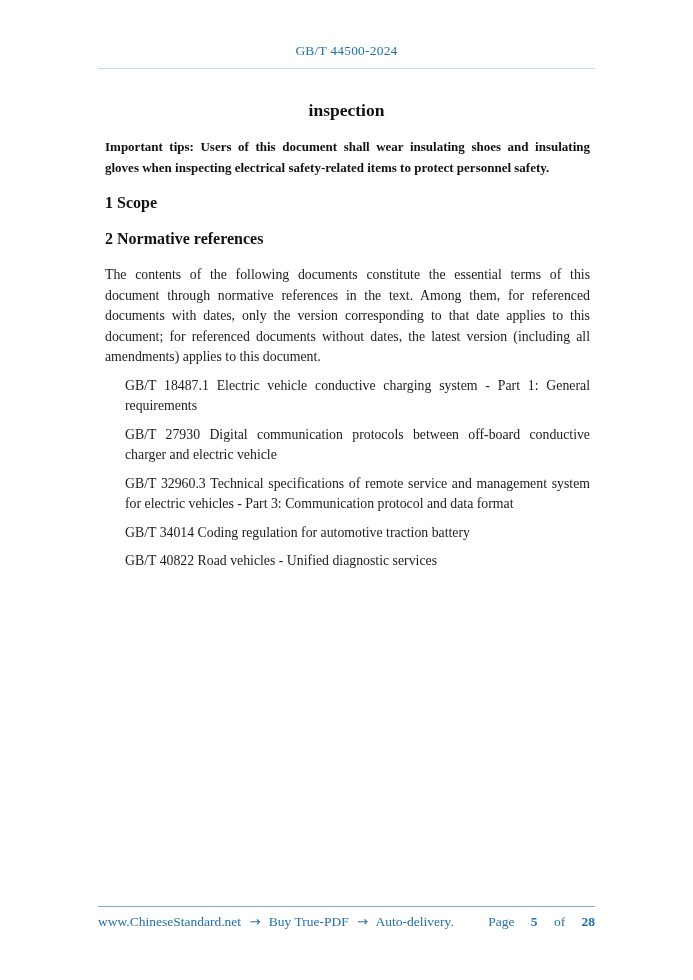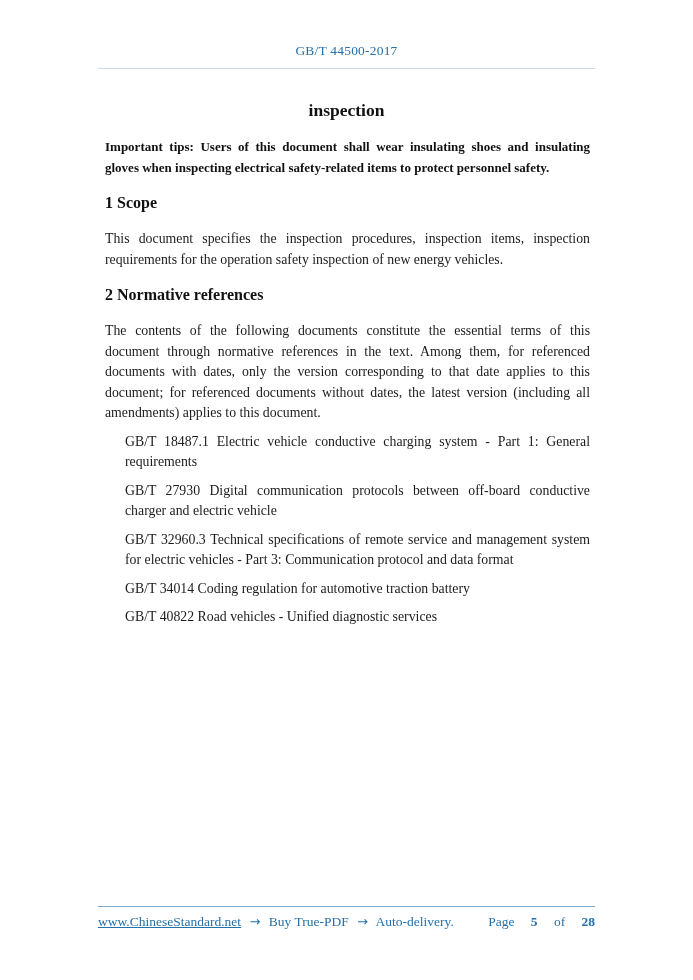--- a/index.html
+++ b/index.html
@@ -82,43 +82,41 @@
     display: flex;
     justify-content: space-between;
     align-items: baseline;
     font-size: 13.5px;
     color: #2571a9;
     line-height: 18px;
   }
   .footer-left span, .footer-left a { margin-right: 5px; }
   .site-link {
     color: #2571a9;
-    text-decoration: underline;
     cursor: pointer;
   }
   .arrow { font-family: "DejaVu Sans", sans-serif; font-size: 13px; }
   .footer-right span { margin-left: 13px; }
   .footer-right .num { font-weight: bold; }
 </style>
 </head>
 <body>
 
 <div class="page">
 
-  <div class="doc-number">GB/T 44500-2017</div>
+  <div class="doc-number">GB/T 44500-2024</div>
   <hr class="header-rule">
 
   <h1 class="doc-title">
     <span>inspection</span>
   </h1>
 
   <p class="tips">Important tips: Users of this document shall wear insulating shoes and insulating gloves when inspecting electrical safety-related items to protect personnel safety.</p>
 
   <h2 class="section-heading">1 Scope</h2>
-  <p class="body-p">This document specifies the inspection procedures, inspection items, inspection requirements for the operation safety inspection of new energy vehicles.</p>
 
   <h2 class="section-heading">2 Normative references</h2>
   <p class="body-p">The contents of the following documents constitute the essential terms of this document through normative references in the text. Among them, for referenced documents with dates, only the version corresponding to that date applies to this document; for referenced documents without dates, the latest version (including all amendments) applies to this document.</p>
 
   <p class="ref">GB/T 18487.1 Electric vehicle conductive charging system - Part 1: General requirements</p>
   <p class="ref">GB/T 27930 Digital communication protocols between off-board conductive charger and electric vehicle</p>
   <p class="ref">GB/T 32960.3 Technical specifications of remote service and management system for electric vehicles - Part 3: Communication protocol and data format</p>
   <p class="ref">GB/T 34014 Coding regulation for automotive traction battery</p>
   <p class="ref">GB/T 40822 Road vehicles - Unified diagnostic services</p>
 

